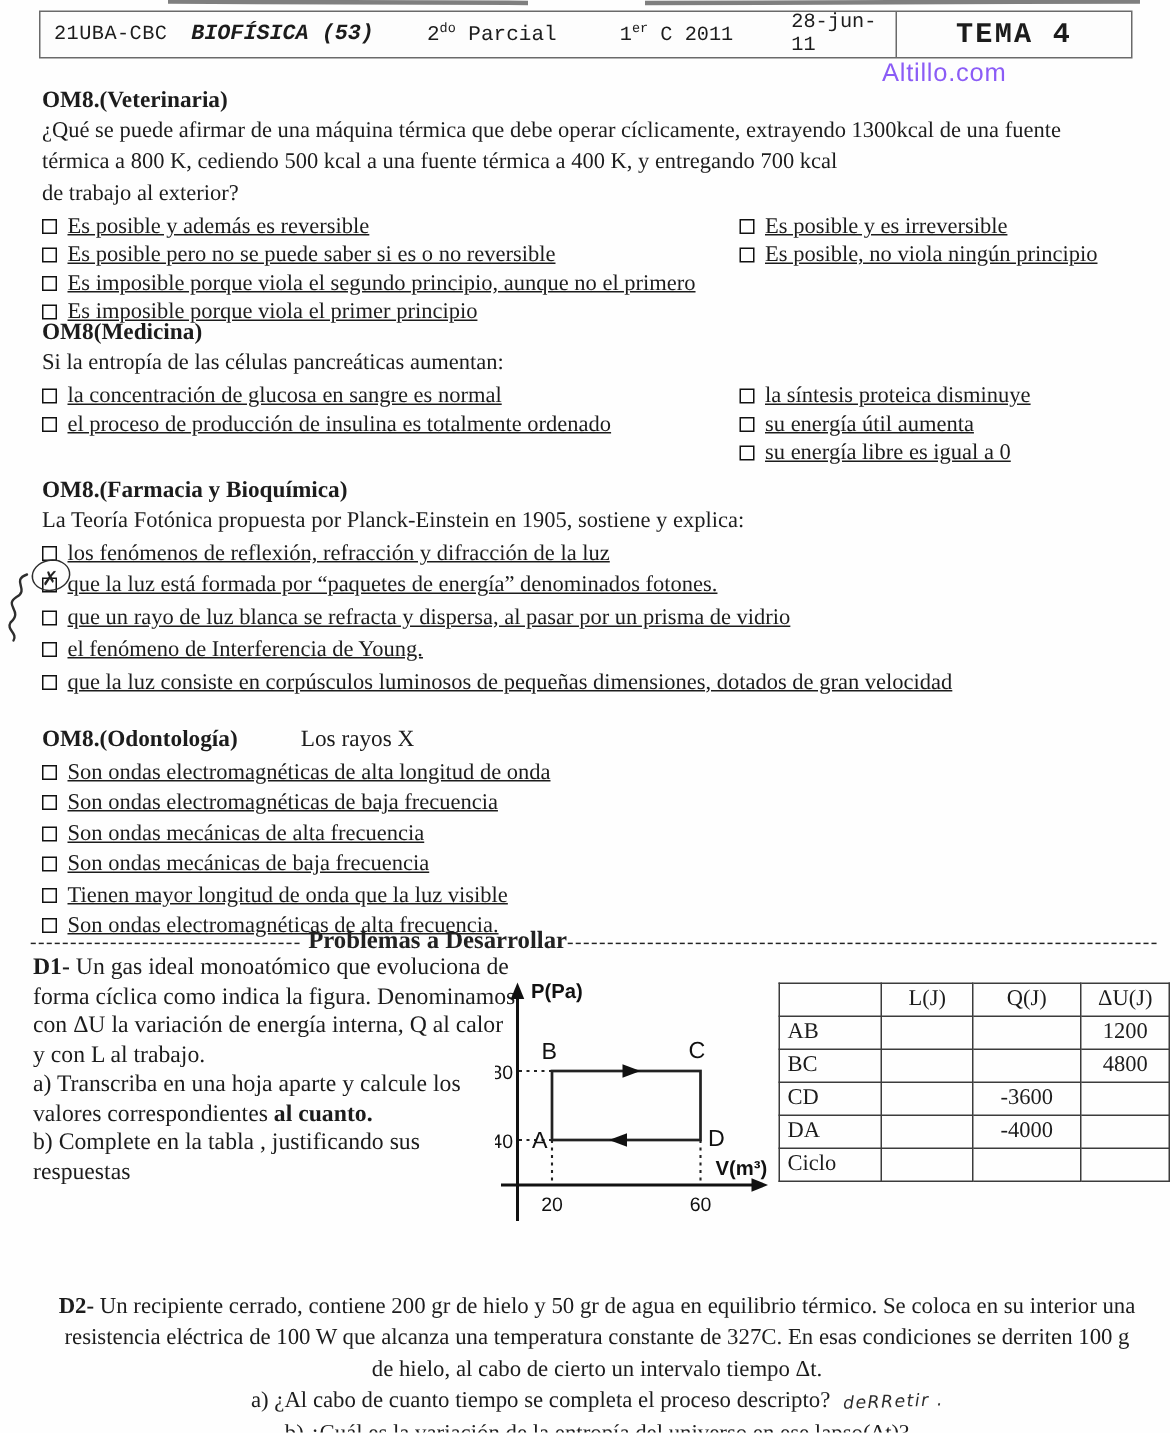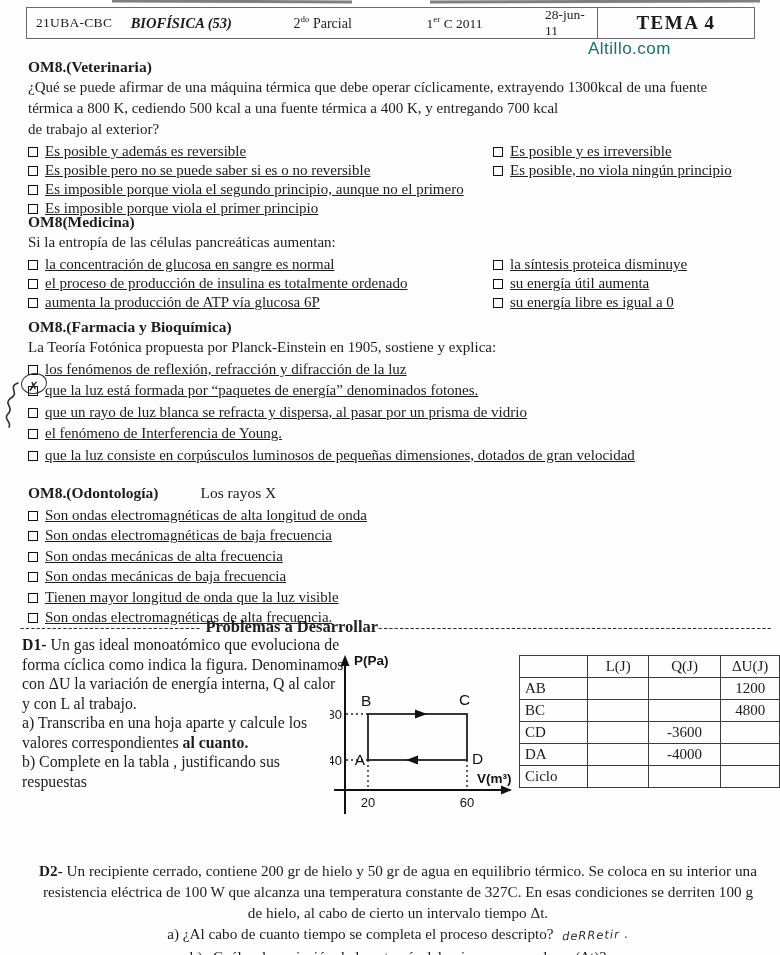--- a/index.html
+++ b/index.html
@@ -10,36 +10,36 @@
   }
   
   .artifact{position:absolute;background:#3a3a3a;opacity:.65;}
   .artifact.a1{left:112px;top:0;width:240px;height:3px;transform:rotate(.2deg);}
   .artifact.a2{left:430px;top:0;width:330px;height:3px;transform:rotate(-.2deg);}
 
   
   .hdr{
     position:absolute;left:26px;top:7px;width:727px;height:30px;
     border:1.5px solid #6a6a6a;display:flex;align-items:stretch;
-    font-family:Liberation Serif, serif;background:#fdfdfd;
+    font-family:Liberation Mono, monospace;background:#fdfdfd;
   }
   .hdr-left{flex:1;display:flex;align-items:center;font-size:13.5px;}
   .hdr-code{margin-left:9px;width:96px;letter-spacing:.3px;}
   .hdr-course{width:165px;font-weight:bold;font-style:italic;font-size:14.5px;}
   .hdr-parcial{width:135px;font-size:14px;}
   .hdr-term{width:120px;font-size:13.5px;}
   .hdr-date{font-size:13.5px;}
   .hdr sup{font-size:9px;}
   .hdr-tema{
     width:156px;border-left:1.5px solid #6a6a6a;display:flex;
     align-items:center;justify-content:center;font-weight:bold;
     font-size:19px;letter-spacing:1.5px;
   }
   .watermark{
-    position:absolute;left:588px;top:39px;color:#0f766e;
+    position:absolute;left:588px;top:39px;color:#8b5cf6;
     font-family:"Liberation Sans", sans-serif;font-size:17px;letter-spacing:.5px;
   }
 
   
   .q{position:absolute;left:28px;width:740px;}
   .q-title{font-weight:bold;font-size:15.5px;line-height:20px;}
   .q-sub{font-weight:normal;margin-left:42px;}
   .line{line-height:21px;white-space:nowrap;}
   ul.opts{list-style:none;margin:2px 0 0 0;padding:0;}
   li.opt{white-space:nowrap;text-decoration:underline;}
@@ -143,21 +143,20 @@
   </div>
 </section>
 
 <section class="q" style="top:212px">
   <div class="q-title">OM8(Medicina)</div>
   <div class="line">Si la entropía de las células pancreáticas aumentan:</div>
   <div class="cols">
     <ul class="opts lh19 col-a">
       <li class="opt"><span class="cb"></span><span>la concentración de glucosa en sangre es normal</span></li>
       <li class="opt"><span class="cb"></span><span>el proceso de producción de insulina es totalmente ordenado</span></li>
-      <li class="opt"><span class="cb"></span><span>aumenta la producción de ATP vía glucosa 6P</span></li>
     </ul>
     <ul class="opts lh19 col-b">
       <li class="opt"><span class="cb"></span><span>la síntesis proteica disminuye</span></li>
       <li class="opt"><span class="cb"></span><span>su energía útil aumenta</span></li>
       <li class="opt"><span class="cb"></span><span>su energía libre es igual a 0</span></li>
     </ul>
   </div>
 </section>
 
 <section class="q" style="top:317px">

